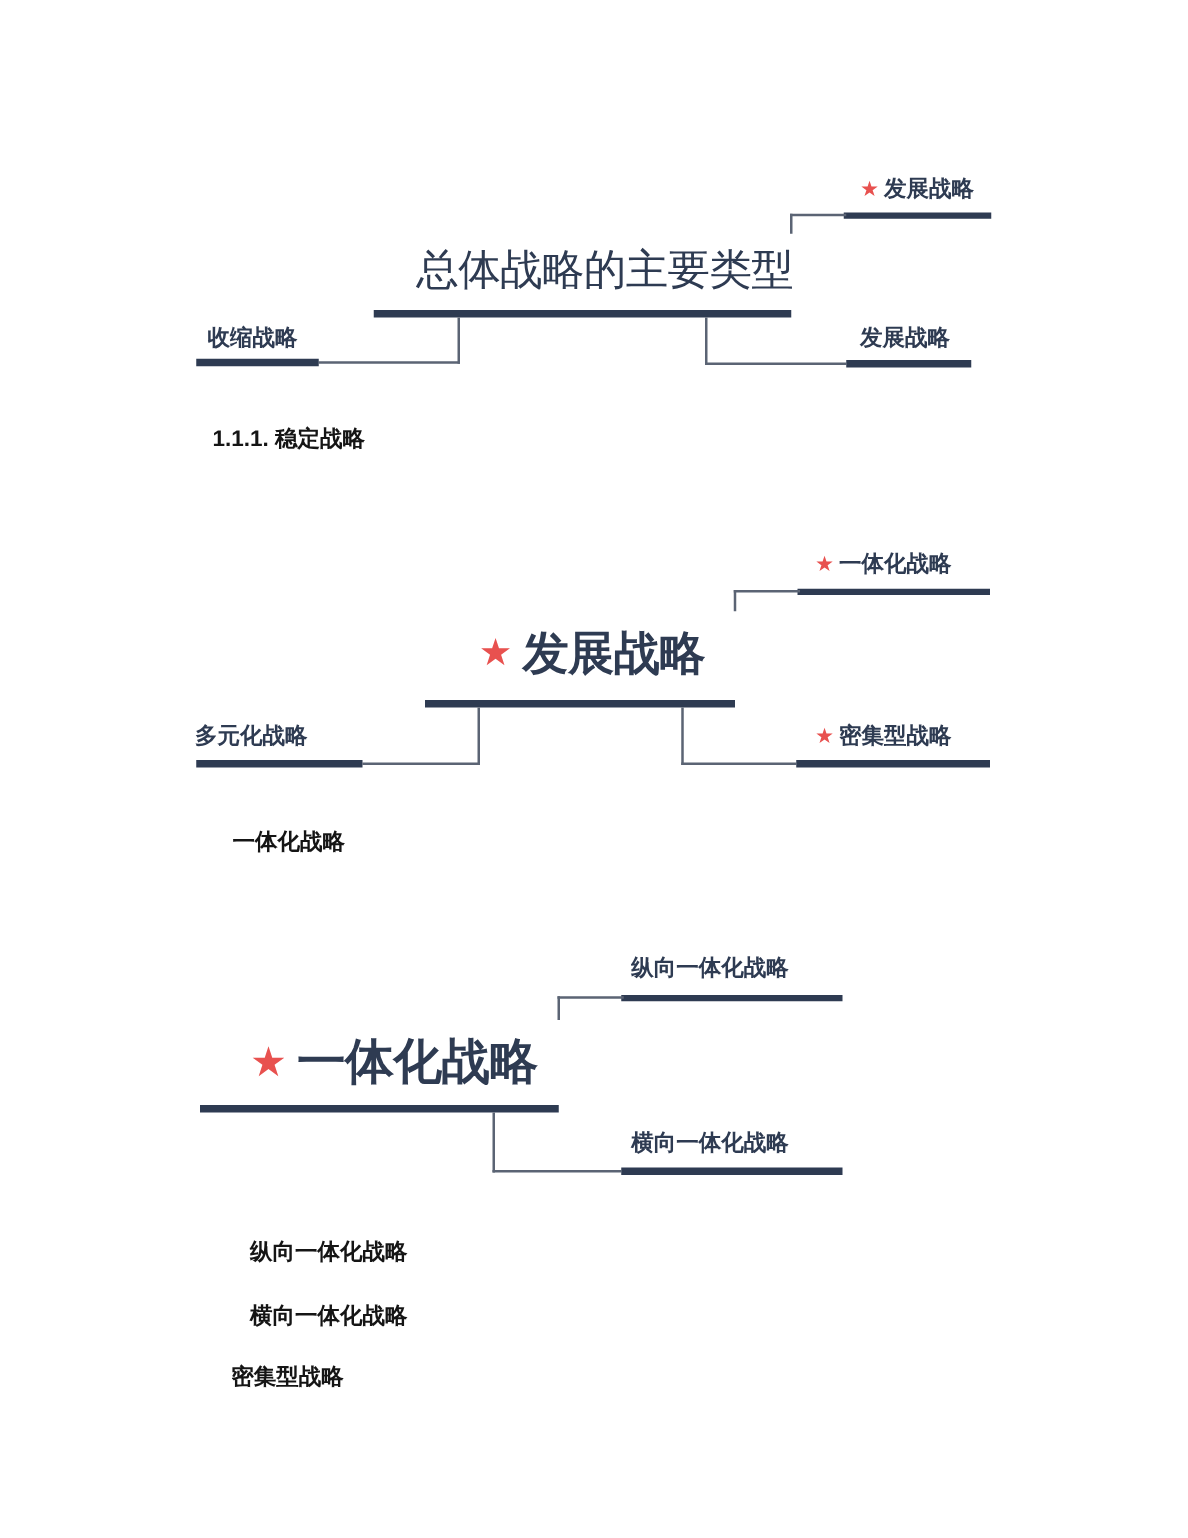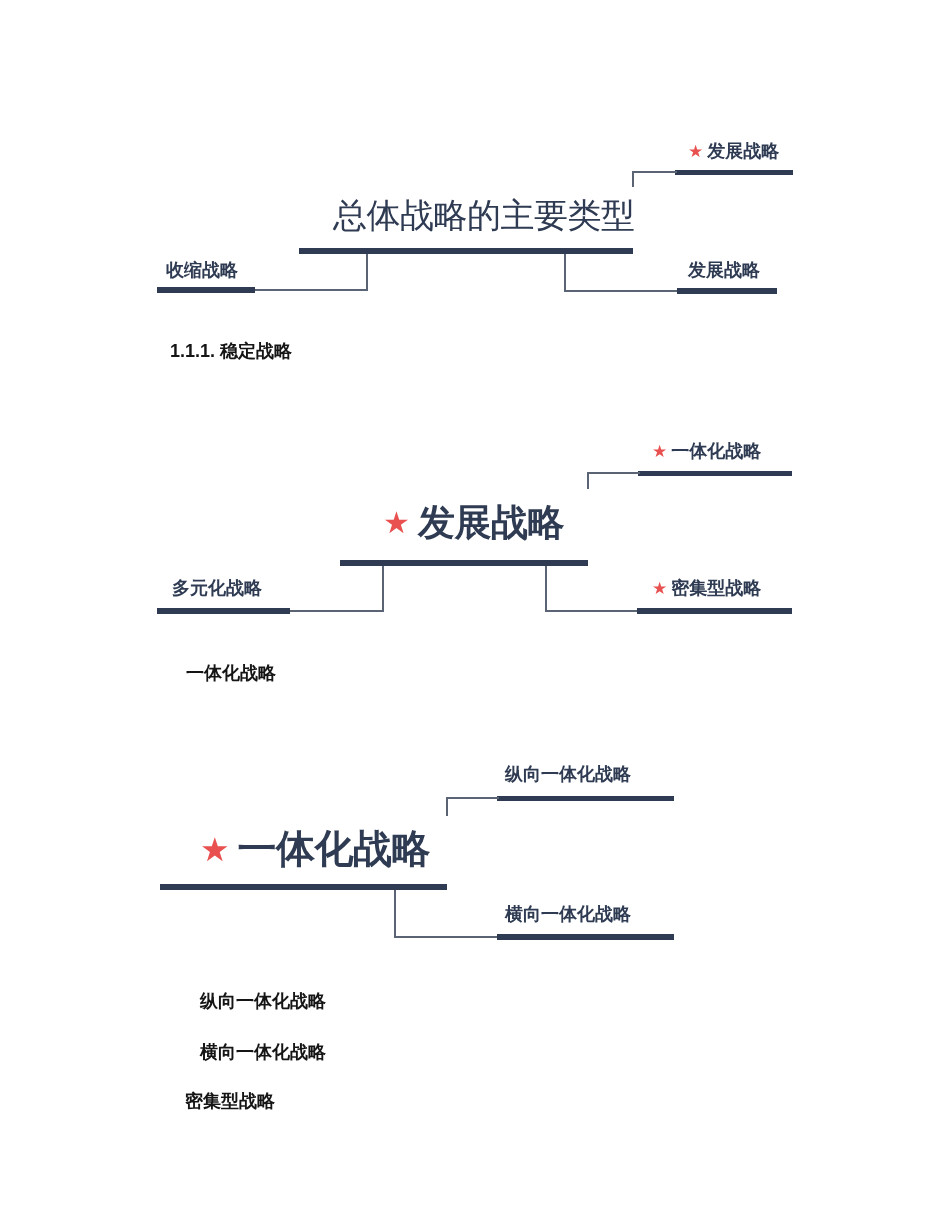--- a/index.html
+++ b/index.html
@@ -116,21 +116,21 @@
 
   <div class="abs center-node" style="left:383px; top:498px; font-size:37px;">
     <span class="star big-star">★</span>
     <span class="txt">发展战略</span>
   </div>
   <div class="abs thick" style="left:340px; top:560px; width:248px;"></div>
 
   <div class="abs thin-v" style="left:382px; top:566px; height:46px;"></div>
   <div class="abs thin-h" style="left:290px; top:610px; width:94px;"></div>
   <div class="abs thick" style="left:157px; top:608px; width:133px;"></div>
-  <div class="abs node-label" style="left:172px; top:578px;">
+  <div class="abs node-label" style="left:156px; top:578px;">
     <span>多元化战略</span>
   </div>
 
   <div class="abs thin-v" style="left:545px; top:566px; height:46px;"></div>
   <div class="abs thin-h" style="left:545px; top:610px; width:92px;"></div>
   <div class="abs thick" style="left:637px; top:608px; width:155px;"></div>
   <div class="abs node-label" style="left:652px; top:578px;">
     <span class="star">★</span>
     <span>密集型战略</span>
   </div>

